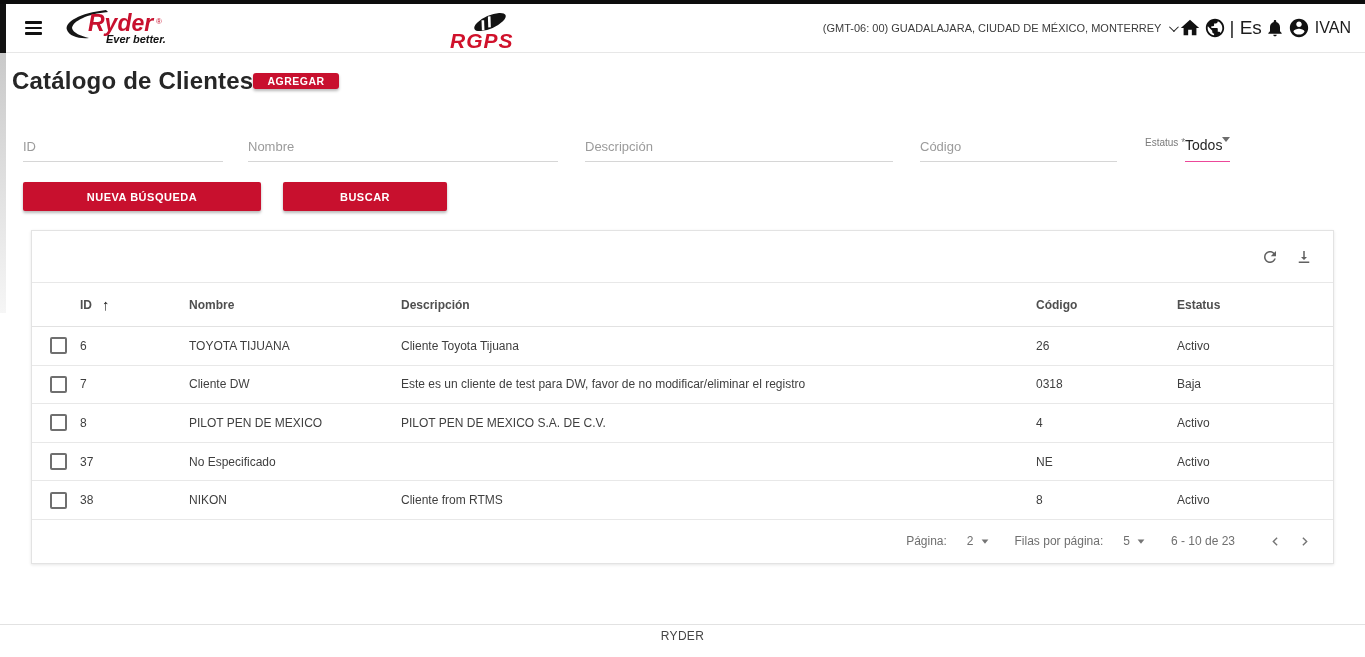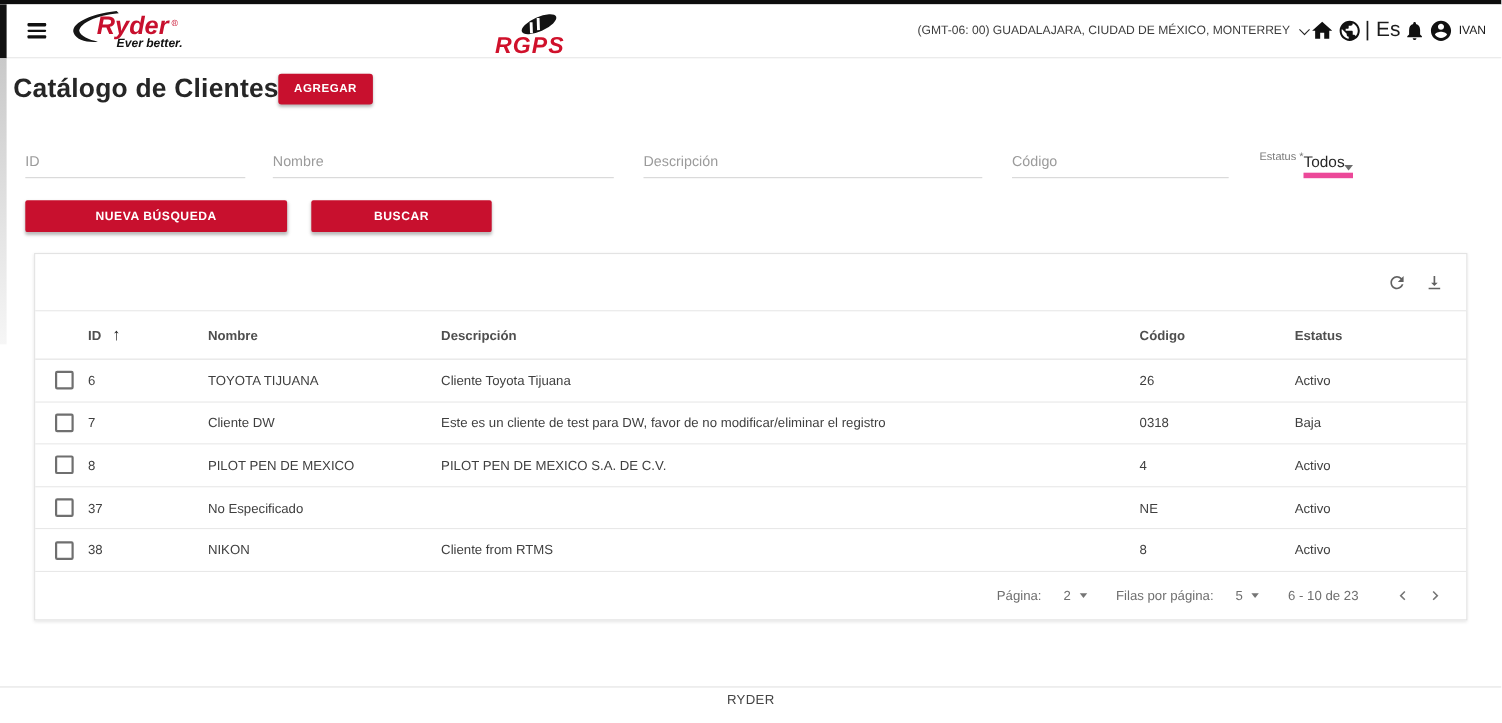--- a/index.html
+++ b/index.html
@@ -17,44 +17,44 @@
   .hamburger span { display:block; height:2.5px; background:#111; border-radius:1px; }
   .ryder-logo { margin-left:18px; }
   .rgps-logo { position:absolute; left:445px; top:5px; }
   .appbar-right { margin-left:auto; display:flex; align-items:center; gap:3px; }
   .tz { display:flex; align-items:center; gap:8px; font-size:11px; color:#3c3c3c; cursor:pointer; white-space:nowrap; }
   .tz-caret { width:7px; height:7px; border-right:1.8px solid #222; border-bottom:1.8px solid #222;
     transform:rotate(45deg) translateY(-2px); }
   .iconbtn { display:flex; align-items:center; cursor:pointer; background:none; border:none; }
   .lang { font-size:19px; color:#1c1c1c; }
   .userbox { display:flex; align-items:center; gap:5px; cursor:pointer; }
-  .username { font-size:11px; color:#1c1c1c; }
+  .username { font-size:16px; color:#1c1c1c; }
 
   
   .title-row { margin:14px 0 0 12px; display:flex; align-items:center; }
   .title-row h1 { font-size:24px; font-weight:bold; color:#262626; letter-spacing:.2px; }
   .btn { background:#C8102E; color:#fff; border:none; border-radius:3px; font-weight:bold;
     font-family:"Liberation Sans", sans-serif; letter-spacing:.5px; cursor:pointer;
     box-shadow:0 2px 3px rgba(0,0,0,.28); }
-  .btn-sm { font-size:10.5px; padding:0 14px; height:28px; }
+  .btn-sm { font-size:10.5px; padding:0 14px; height:16px; }
 
   
   .search-row { display:flex; align-items:flex-end; padding-left:23px; margin-top:37px; }
   .field { border-bottom:1px solid #d6d6d6; height:30px; display:flex; align-items:flex-end; }
   .field input { border:none; outline:none; width:100%; font-size:13px; padding-bottom:7px;
     font-family:"Liberation Sans", sans-serif; color:#333; background:transparent; }
   .field input::placeholder { color:#9b9b9b; opacity:1; }
   .f-id { width:200px; margin-right:25px; }
   .f-nombre { width:310px; margin-right:27px; }
   .f-desc { width:308px; margin-right:27px; }
   .f-codigo { width:197px; margin-right:28px; }
   .f-estatus { width:193px; }
   .select-wrap { display:flex; flex-direction:row; }
   .select-label { font-size:10px; color:#7a7a7a; margin-bottom:5px; }
-  .select-box { border-bottom:5px solid #ec4899; height:25px; display:flex; align-items:flex-end;
+  .select-box { border-bottom:1px solid #ec4899; height:25px; display:flex; align-items:flex-start;
     justify-content:space-between; cursor:pointer; padding-bottom:2px; }
   .select-value { font-size:14px; color:#262626; }
   .caret-down { width:0; height:0; border-left:4.5px solid transparent; border-right:4.5px solid transparent;
     border-top:5px solid #6d6d6d; }
 
   
   .actions-row { display:flex; gap:22px; padding-left:23px; margin-top:20px; }
   .btn-buscar { width:164px; height:29px; font-size:11px; border-radius:2px; }
   .btn-nueva { width:238px; height:29px; font-size:11px; border-radius:2px; }
 

